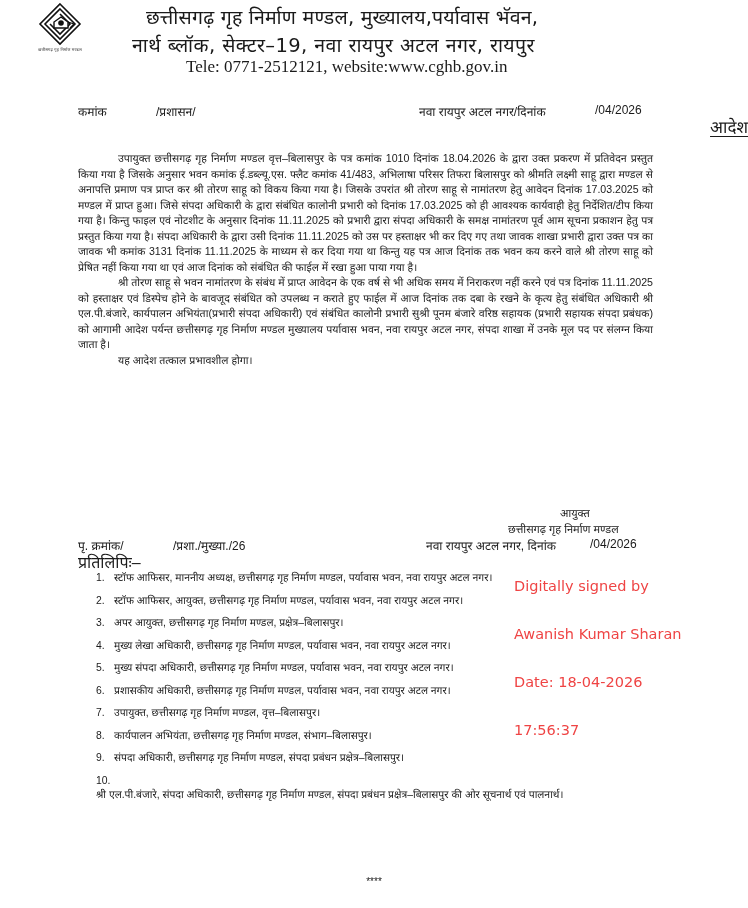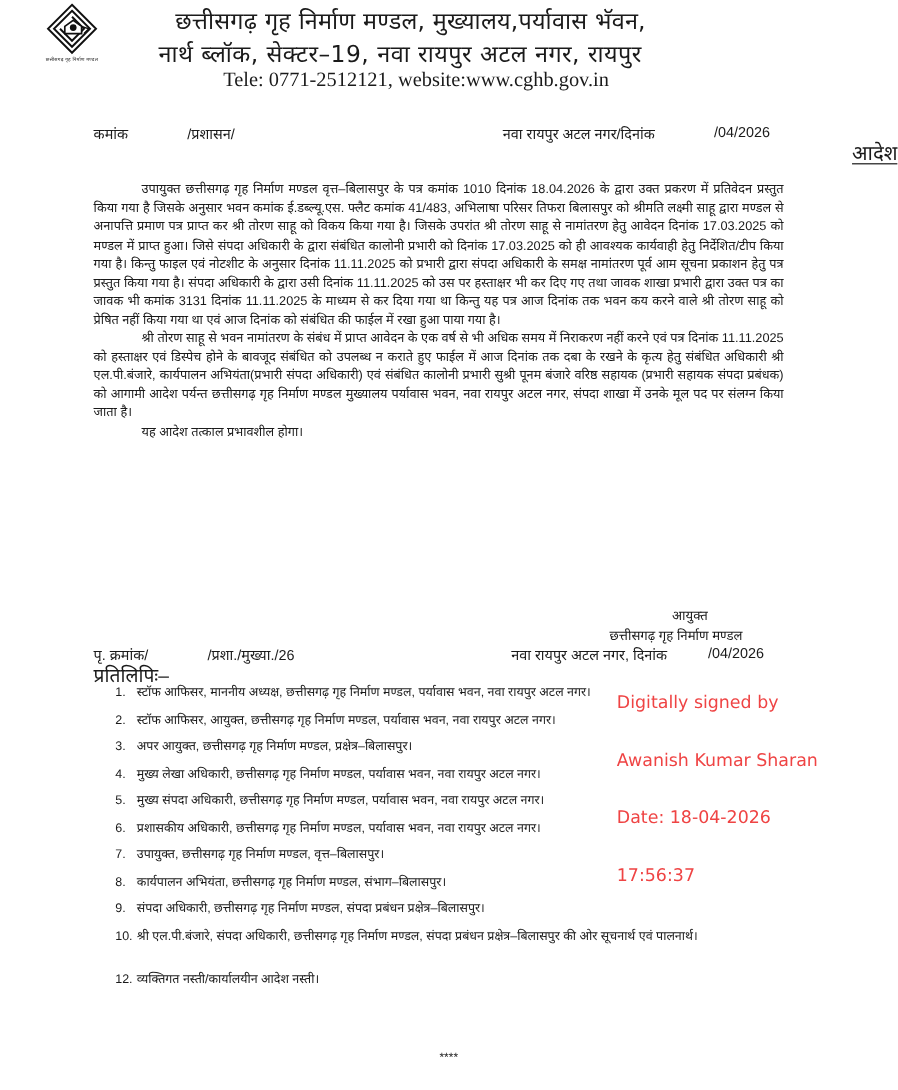--- a/index.html
+++ b/index.html
@@ -28,21 +28,21 @@
     .sign { position: absolute; font-size: 11px; }
     .sigstamp { position: absolute; left: 474px; top: 546px; font-family: "DejaVu Sans", sans-serif; font-size: 14.5px; line-height: 16px; color: #ef4444; white-space: pre; margin-left: 40px; }
 
     .cc-ref { position: absolute; top: 537px; font-size: 12px; }
     .cc-title { position: absolute; left: 78px; top: 551px; font-size: 16px; }
 
     .cc-list { position: absolute; left: 96px; top: 571px; width: 560px; list-style: none; font-size: 10.4px; }
     .cc-list li { display: flex; min-height: 22.5px; line-height: 14px; }
     .cc-list li .num { width: 18px; flex: none; }
     .cc-list li .txt { flex: 1; text-align: justify; }
-    .cc-list li.two { min-height: 36px; }
+    .cc-list li.two { min-height: 36px; flex-direction: column; }
 
     .stars { position: absolute; left: 0; width: 748px; top: 876px; text-align: center; font-size: 10px; }
   </style>
 </head>
 <body>
 
 <div class="page">
 
   <div class="logo">
     <svg viewBox="0 0 48 44">
@@ -120,24 +120,20 @@
         <span class="txt">कार्यपालन अभियंता, छत्तीसगढ़ गृह निर्माण मण्डल, संभाग–बिलासपुर।</span>
       </li>
     <li>
         <span class="num">9.</span>
         <span class="txt">संपदा अधिकारी, छत्तीसगढ़ गृह निर्माण मण्डल, संपदा प्रबंधन प्रक्षेत्र–बिलासपुर।</span>
       </li>
     <li class="two">
         <span class="num">10.</span>
         <span class="txt">श्री एल.पी.बंजारे, संपदा अधिकारी, छत्तीसगढ़ गृह निर्माण मण्डल, संपदा प्रबंधन प्रक्षेत्र–बिलासपुर की ओर सूचनार्थ एवं पालनार्थ।</span>
       </li>
-    <li>
-        <span class="num">12.</span>
-        <span class="txt">व्यक्तिगत नस्ती/कार्यालयीन आदेश नस्ती।</span>
-      </li>
   </ol>
 
   <div class="sigstamp">
     <div>Digitally signed by</div>
     <div>Awanish Kumar Sharan</div>
     <div>Date: 18-04-2026</div>
     <div>17:56:37</div>
   </div>
 
   <div class="stars">****</div>

